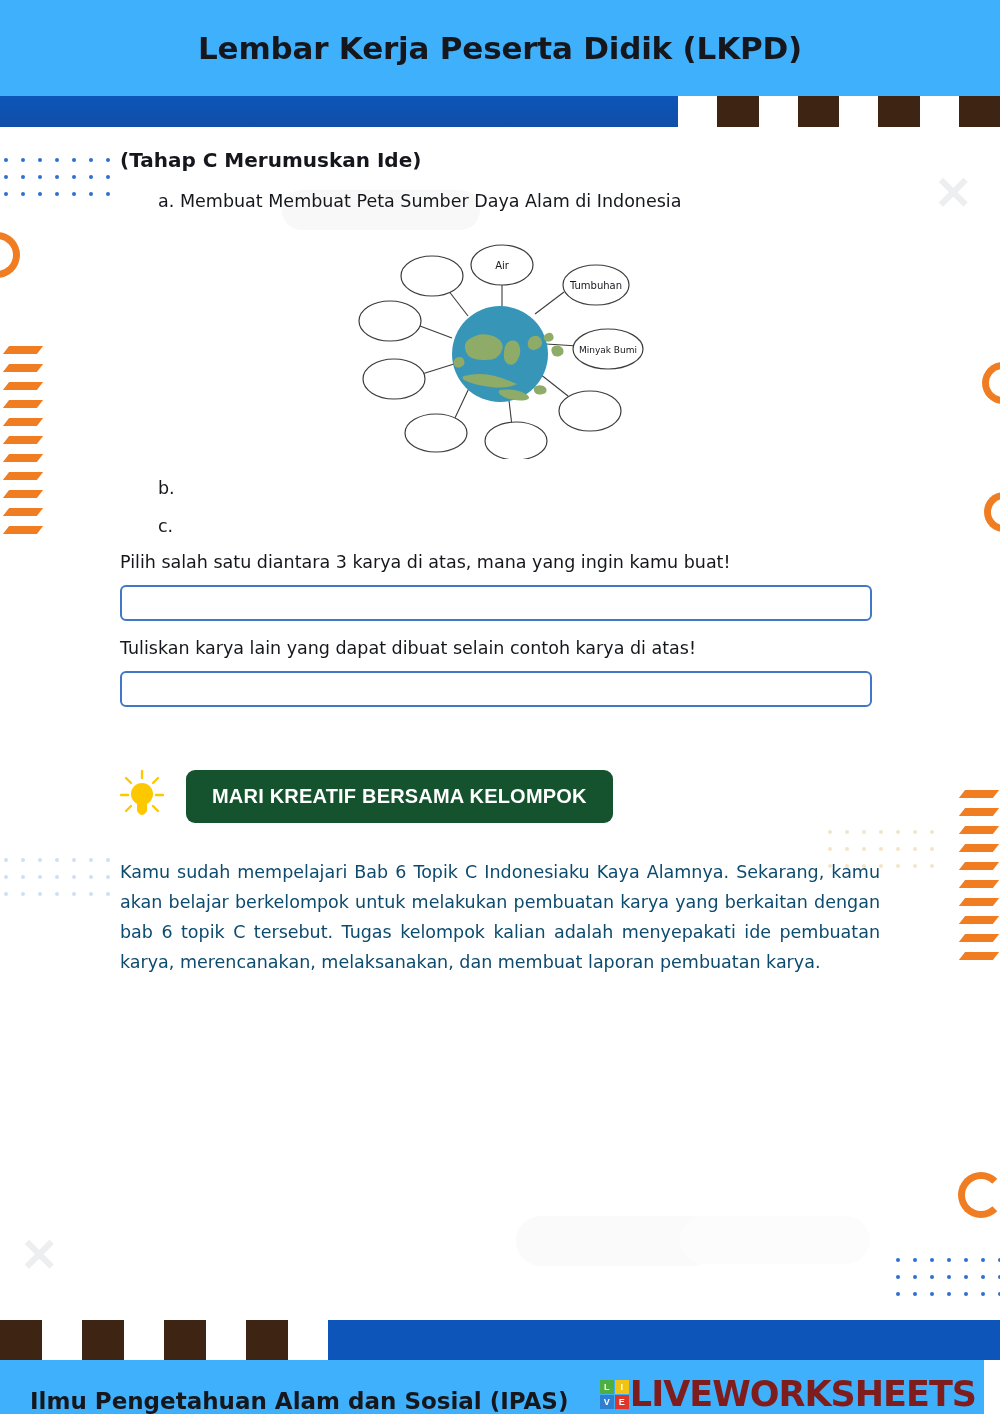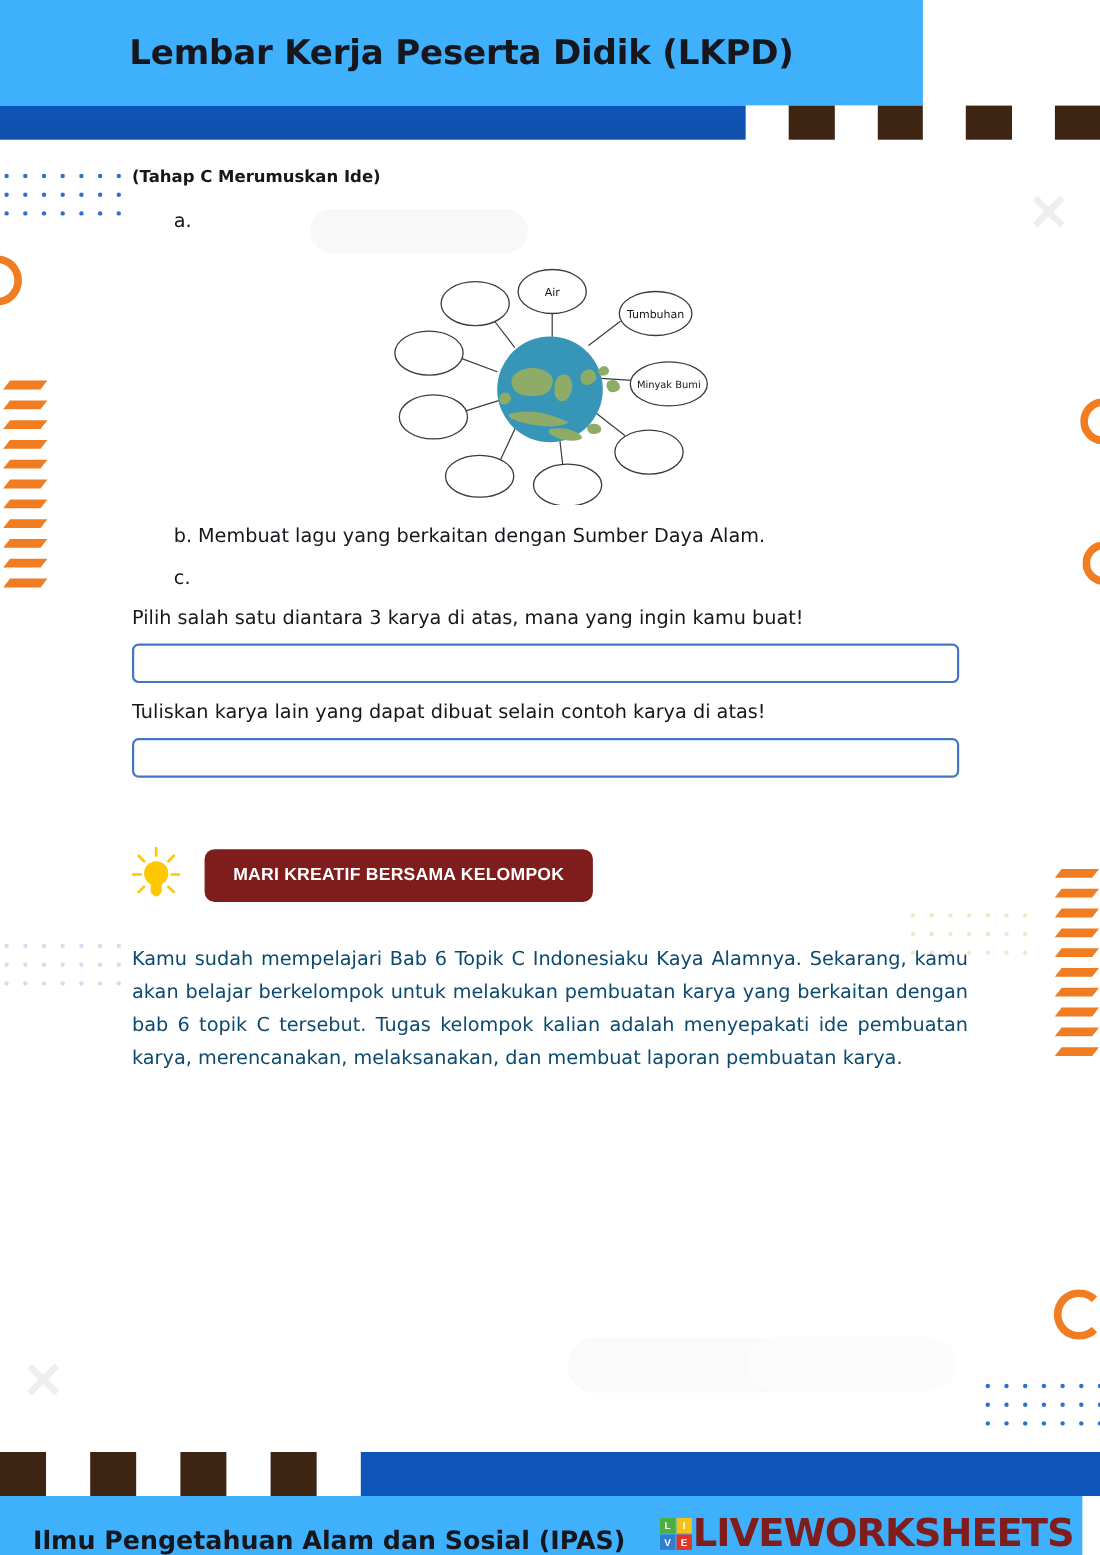--- a/index.html
+++ b/index.html
@@ -10,21 +10,21 @@
     background: #ffffff;
     font-family: "Liberation Sans", sans-serif;
     position: relative;
     overflow: hidden;
   }
 
   
   .header {
     position: absolute;
     top: 0; left: 0;
-    width: 839px;
+    width: 1000px;
     height: 96px;
     background: #3fb0fc;
     display: flex;
     align-items: center;
     justify-content: center;
   }
   .header-title {
     font-size: 31px;
     font-weight: bold;
     color: #15171c;
@@ -125,21 +125,21 @@
     width: 760px;
   }
   .body-text {
     font-size: 17.5px;
     color: #15171c;
     line-height: 40px;
     font-family: "DejaVu Sans", sans-serif;
   }
   .section-label {
     font-weight: bold;
-    font-size: 15px;
+    font-size: 20px;
     position: relative;
     z-index: 2;
   }
 
   .ol-list { margin-top: 2px; }
   .ol-item {
     display: flex;
     font-size: 17.5px;
     line-height: 38px;
     color: #15171c;
@@ -174,23 +174,23 @@
 
   
   .cta-row {
     display: flex;
     align-items: center;
     gap: 22px;
     margin-top: 62px;
   }
   .bulb { width: 44px; height: 54px; }
   .cta-button {
-    background: #7f1d1d;
+    background: #14532d;
     color: #ffffff;
-    font-size: 16px;
+    font-size: 20px;
     font-weight: bold;
     letter-spacing: .2px;
     border: none;
     border-radius: 9px;
     padding: 15px 26px;
     font-family: "Liberation Sans", sans-serif;
     cursor: pointer;
     white-space: nowrap;
   }
 
@@ -415,20 +415,21 @@
 <div class="deco ghost-tahap"></div>
 
 <div class="content">
 
   <div class="body-text section-label">(Tahap C Merumuskan Ide)</div>
 
 
   <div class="ol-list">
     <div class="ol-item">
       <span class="ol-marker">a.</span>
+      <span>Membuat Membuat Peta Sumber Daya Alam di Indonesia</span>
     </div>
   </div>
 
   <div class="mindmap">
     <svg width="300" height="225" viewBox="0 0 300 225">
 
       <g stroke="#3c3c3c" stroke-width="1.1" fill="none">
         <line x1="152" y1="100" x2="152" y2="48"></line>
         <line x1="185" y1="80" x2="214" y2="58"></line>
         <line x1="196" y1="110" x2="228" y2="112"></line>
@@ -469,21 +470,20 @@
         <text x="152" y="35">Air</text>
         <text x="246" y="55">Tumbuhan</text>
         <text x="258" y="119" font-size="9">Minyak Bumi</text>
       </g>
     </svg>
   </div>
 
   <div class="ol-list">
     <div class="ol-item">
       <span class="ol-marker">b.</span>
-      <span>Membuat lagu yang berkaitan dengan Sumber Daya Alam.</span>
     </div>
     <div class="ol-item">
       <span class="ol-marker">c.</span>
     </div>
   </div>
 
   <div style="">
     <div class="q-label">Pilih salah satu diantara 3 karya di atas, mana yang ingin kamu buat!</div>
     <input class="answer-input" type="text" value="" placeholder="" style="">
   </div>

